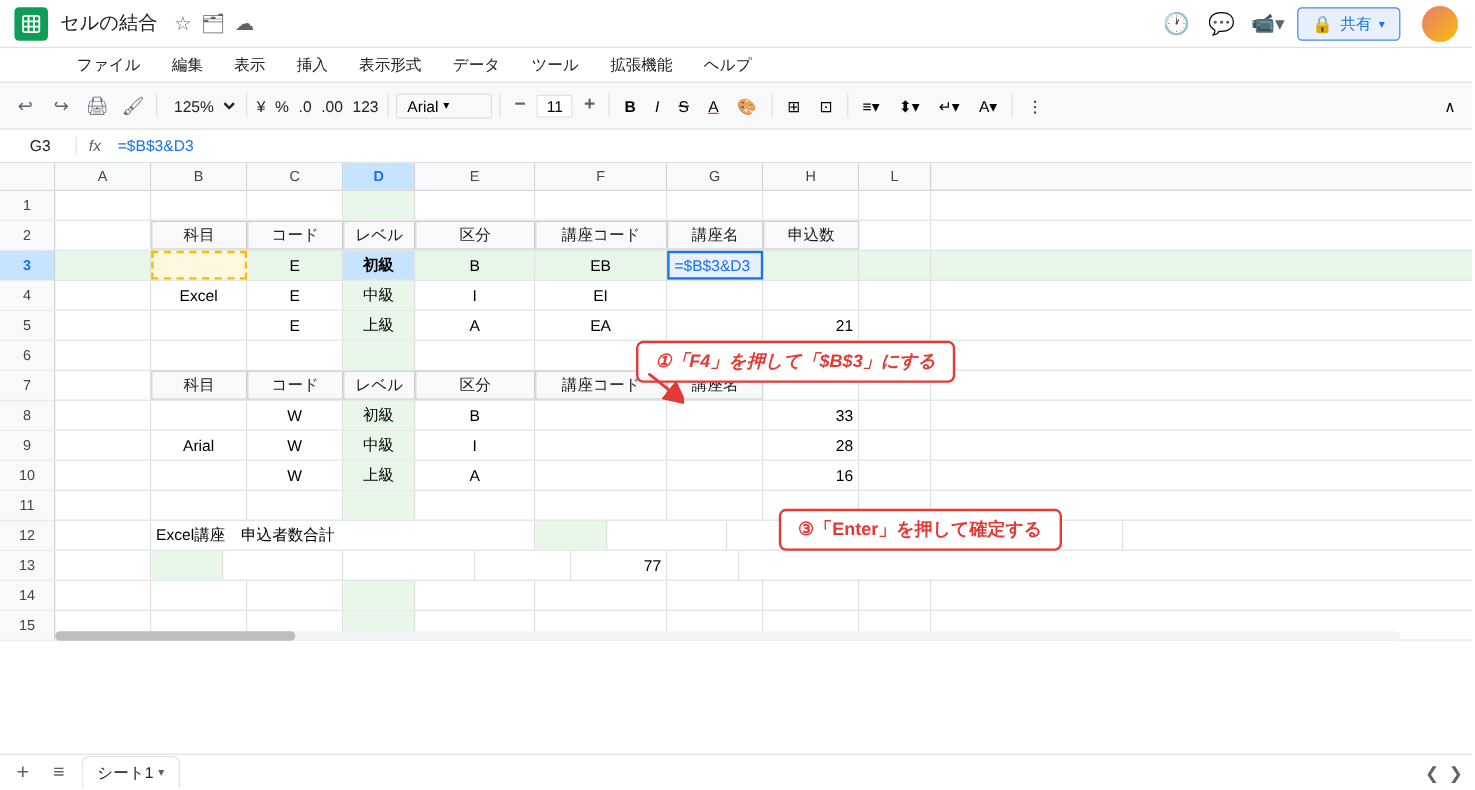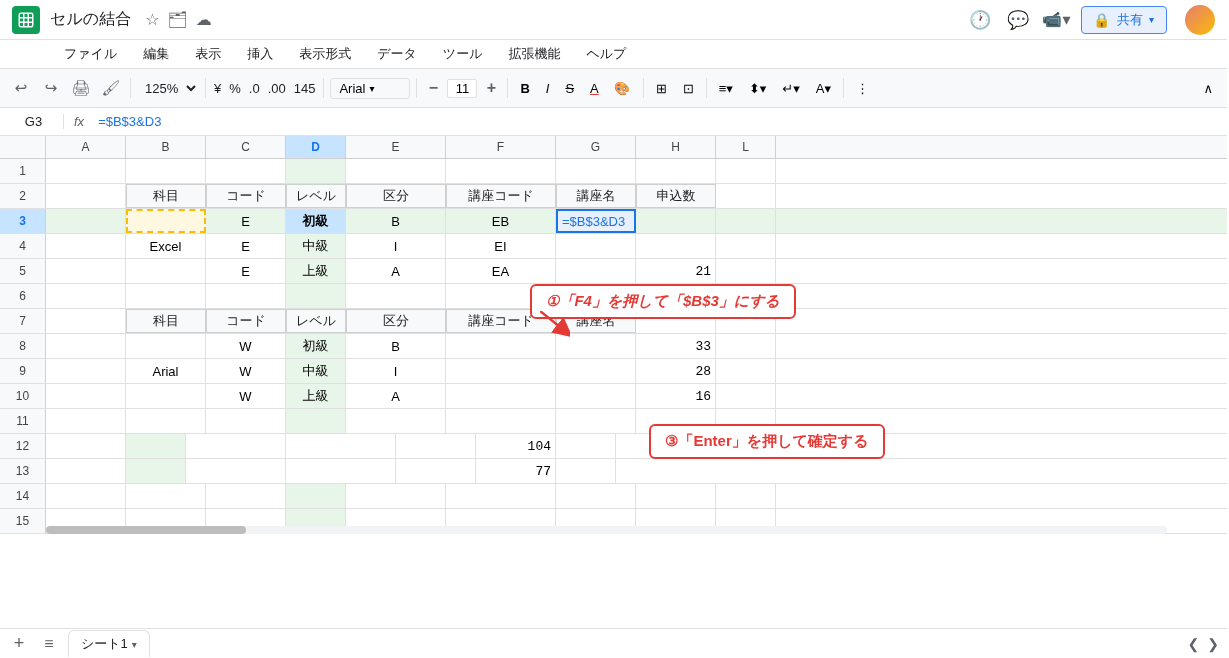--- a/index.html
+++ b/index.html
@@ -45,21 +45,21 @@
 
     
     .grid { display: flex; flex-direction: column; overflow: hidden; }
     .grid-row { display: flex; border-bottom: 1px solid #e0e0e0; min-height: 24px; }
     .row-num { width: 46px; min-width: 46px; height: 24px; border-right: 1px solid #d0d0d0; display: flex; align-items: center; justify-content: center; font-size: 12px; color: #444; background: #f8f9fa; flex-shrink: 0; }
     .row-num.selected { background: #c6e4ff; color: #1a73e8; font-weight: 600; }
     .cell { height: 24px; border-right: 1px solid #e0e0e0; display: flex; align-items: center; padding: 0 4px; font-size: 13px; overflow: hidden; white-space: nowrap; position: relative; }
     .cell.selected-col { background: #e8f5e9; }
     .cell.header-cell { background: #f8f9fa; font-weight: normal; color: #202124; justify-content: center; border: 1px solid #d0d0d0; }
     .cell.center { justify-content: center; }
-    .cell.right { justify-content: flex-end; font-family: Liberation Mono, monospace; }
+    .cell.right { justify-content: flex-end; }
     .cell.dashed-border { border: 2px dashed #fbbc05; background: #fff; }
     .cell.formula-cell { background: #e8f0fe; border: 2px solid #1a73e8; z-index: 3; }
     .formula-text { color: #1a73e8; font-size: 13px; }
 
     
     .bottom-bar { display: flex; align-items: center; height: 30px; background: #fff; border-top: 1px solid #e0e0e0; padding: 0 8px; gap: 8px; }
     .add-sheet-btn { width: 22px; height: 22px; display: flex; align-items: center; justify-content: center; cursor: pointer; font-size: 18px; color: #5f6368; }
     .sheet-menu-btn { width: 22px; height: 22px; display: flex; align-items: center; justify-content: center; cursor: pointer; font-size: 16px; color: #5f6368; }
     .sheet-tab { display: flex; align-items: center; gap: 4px; padding: 4px 12px; background: #fff; border: 1px solid #e0e0e0; border-bottom: none; border-radius: 6px 6px 0 0; font-size: 13px; color: #202124; cursor: pointer; font-weight: 500; }
     .sheet-tab .chevron { font-size: 10px; color: #5f6368; }
@@ -122,21 +122,21 @@
     <div class="toolbar-btn">🖌</div>
     <div class="toolbar-divider"></div>
     <select class="zoom-select">
       <option>125%</option><option>100%</option><option>75%</option>
     </select>
     <div class="toolbar-divider"></div>
     <span style="font-size:13px;color:#202124;padding:0 2px;">¥</span>
     <span style="font-size:13px;color:#202124;padding:0 2px;">%</span>
     <span style="font-size:13px;color:#202124;padding:0 2px;">.0</span>
     <span style="font-size:13px;color:#202124;padding:0 2px;">.00</span>
-    <span style="font-size:13px;color:#202124;padding:0 2px;">145</span>
+    <span style="font-size:13px;color:#202124;padding:0 2px;">123</span>
     <div class="toolbar-divider"></div>
     <div style="border:1px solid #e0e0e0;border-radius:3px;padding:2px 8px;font-size:13px;min-width:80px;display:flex;align-items:center;gap:4px;cursor:pointer;">Arial <span style="font-size:10px;">▾</span></div>
     <div class="toolbar-divider"></div>
     <div class="font-size-btn">−</div>
     <input class="font-size-input" value="11" type="text" style="">
     <div class="font-size-btn">+</div>
     <div class="toolbar-divider"></div>
     <button class="toolbar-text-btn bold-btn">B</button>
     <button class="toolbar-text-btn italic-btn">I</button>
     <button class="toolbar-text-btn strike-btn">S</button>
@@ -319,20 +319,21 @@
         <div class="cell" style="width:100px;"></div>
         <div class="cell" style="width:110px;"></div>
         <div class="cell" style="width:80px;"></div>
         <div class="cell" style="width:80px;"></div>
         <div class="cell" style="width:60px;"></div>
       </div>
 
       <div class="grid-row">
         <div class="row-num">12</div>
         <div class="cell" style="width:80px;"></div>
+        <div class="cell" style="width:320px;">Excel講座　申込者数合計</div>
         <div class="cell selected-col" style="width:60px;"></div>
         <div class="cell" style="width:100px;"></div>
         <div class="cell" style="width:110px;"></div>
         <div class="cell" style="width:80px;"></div>
         <div class="cell right" style="width:80px;">104</div>
         <div class="cell" style="width:60px;"></div>
       </div>
 
       <div class="grid-row">
         <div class="row-num">13</div>

